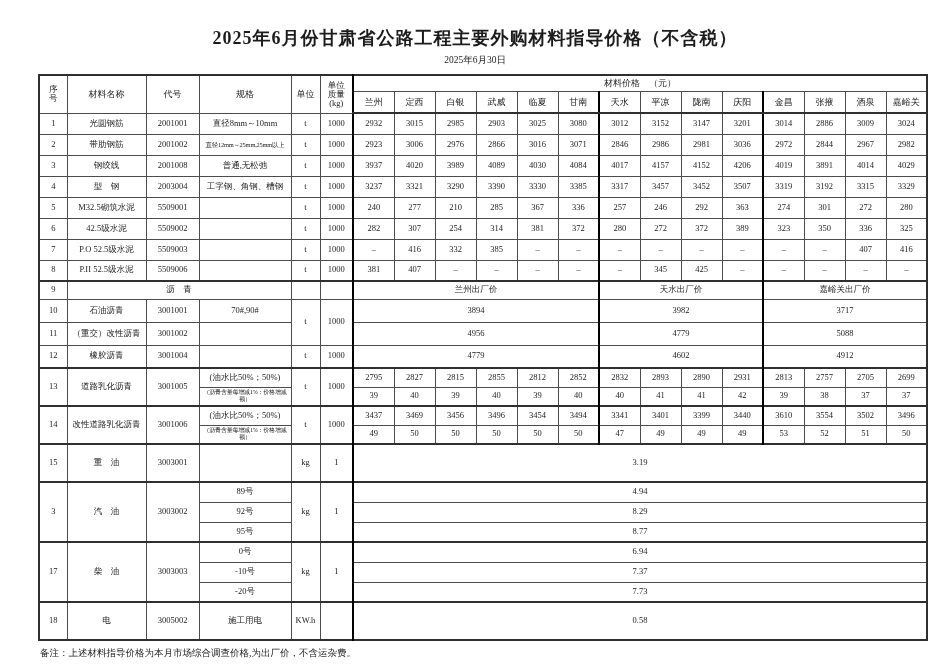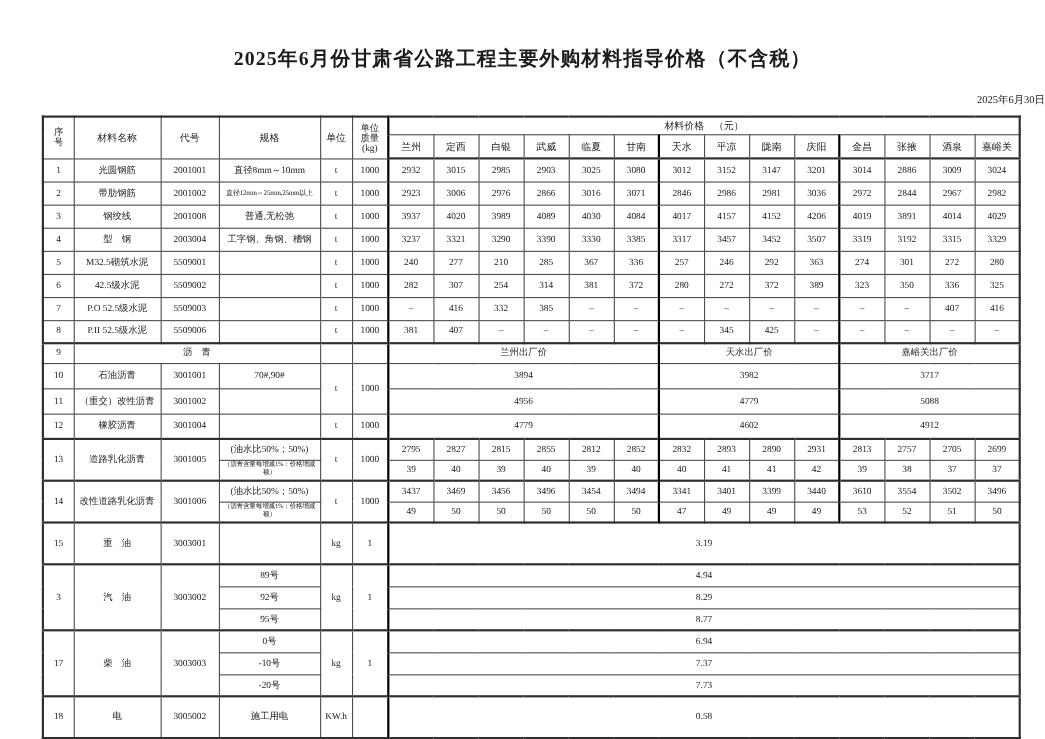--- a/index.html
+++ b/index.html
@@ -2,24 +2,24 @@
 <html lang="zh"><head>
 <meta charset="utf-8">
 <style>
   html,body{margin:0;padding:0;}
   body{
     width:950px;height:672px;background:#ffffff;color:#1c1c1c;
     font-family:"Liberation Serif","DejaVu Serif",serif;
     overflow:hidden;position:relative;
   }
   .title{
-    text-align:center;margin-top:41px;font-size:18px;font-weight:bold;
+    text-align:center;margin-top:26px;font-size:18px;font-weight:bold;
     letter-spacing:1px;
   }
-  .date{text-align:right;font-size:9.5px;margin-top:20px;}
+  .date{text-align:center;font-size:9.5px;margin-top:4px;}
   table{
     border-collapse:collapse;table-layout:fixed;
     margin:7px 0 0 38px;width:888px;
     border:2px solid #2f2f2f;
   }
   th,td{
     border:1px solid #4c4c4c;text-align:center;vertical-align:middle;
     padding:0 1px;font-size:8.5px;line-height:1.15;overflow:hidden;
     font-weight:normal;
   }
@@ -426,13 +426,14 @@
           <td>电</td>
           <td>3005002</td>
           <td>施工用电</td>
           <td>KW.h</td>
           <td></td>
           <td colspan="14" class="gl">0.58</td>
         </tr>
       </tbody>
   </table>
 
+  <div class="note">备注：上述材料指导价格为本月市场综合调查价格,为出厂价，不含运杂费。</div>
 </div>
 
 </body></html>

